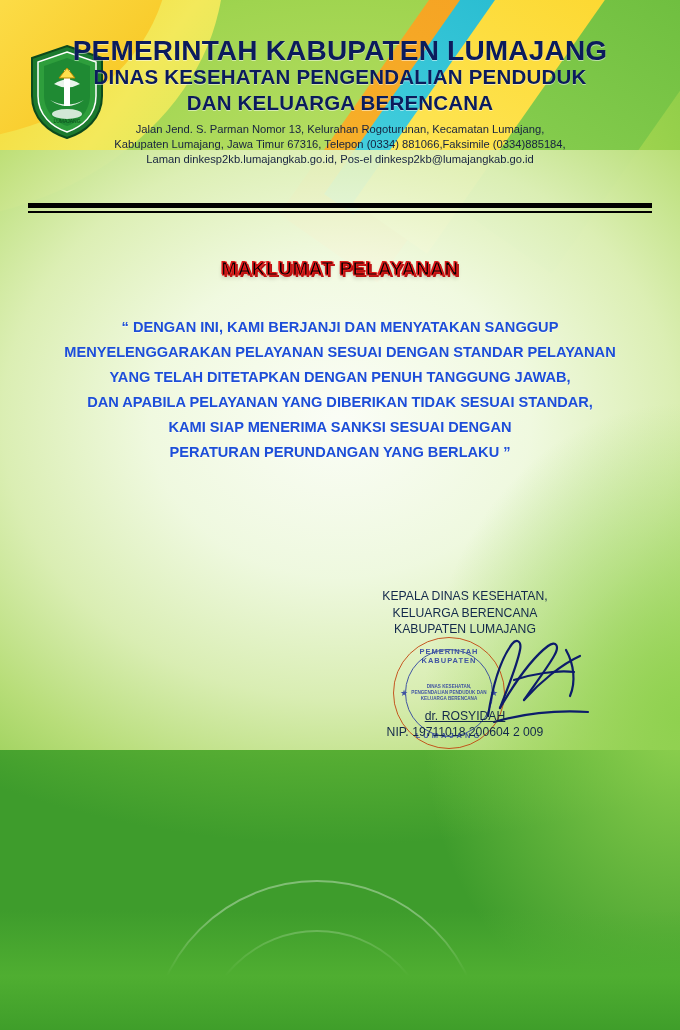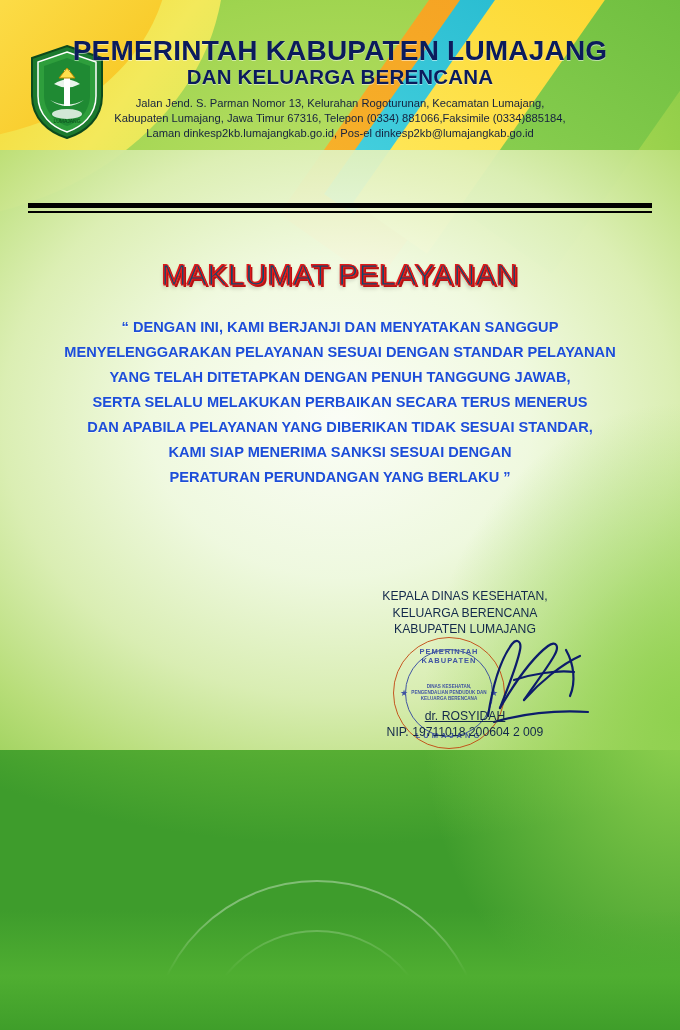--- a/index.html
+++ b/index.html
@@ -107,22 +107,22 @@
   }
   .hr-black2{
     position:absolute;left:28px;right:28px;top:211px;height:2px;background:#000;
   }
 
   .title-wrap{
     position:absolute;left:0;right:0;top:258px;text-align:center;
   }
   .title-wrap .title{
     display:inline-block;
-    font-size:30px;font-weight:normal;letter-spacing:.5px;
-    color:#0c4a6e;
+    font-size:19px;font-weight:bold;letter-spacing:.5px;
+    color:#000000;
     -webkit-text-stroke:1.2px #e11a1a;
     text-shadow:
       2px 2px 0 #b71212,
       -1px -1px 0 #e11a1a,
       0 3px 4px rgba(0,0,0,.25);
   }
 
   .pledge{
     position:absolute;left:40px;right:40px;top:315px;text-align:center;
     color:#1d4ed8;font-weight:bold;font-size:14.6px;line-height:25px;
@@ -206,40 +206,40 @@
         <path d="M39 24 L47 34 L31 34 Z" fill="#ffe14d" stroke="#b98a00" stroke-width="1"></path>
         <path d="M26 40 q13 -9 26 0 q-13 7 -26 0z" fill="#ffffff" opacity=".9"></path>
         <path d="M22 56 q17 12 34 0 q-17 9 -34 0z" fill="#ffffff" opacity=".85"></path>
         <ellipse cx="39" cy="70" rx="15" ry="5" fill="#ffffff" opacity=".8"></ellipse>
         <text x="39" y="79" font-size="5" text-anchor="middle" fill="#0c4a1c" font-family="Liberation Sans, sans-serif">LUMAJANG</text>
       </svg>
     </div>
 
     <div class="header">
       <h1>PEMERINTAH KABUPATEN LUMAJANG</h1>
+      <h1 class="l2">DINAS KESEHATAN PENGENDALIAN PENDUDUK</h1>
       <h1 class="l2">DAN KELUARGA BERENCANA</h1>
       <div class="addr">
         <div>Jalan Jend. S. Parman Nomor 13, Kelurahan Rogoturunan, Kecamatan Lumajang,</div>
         <div>Kabupaten Lumajang, Jawa Timur  67316, Telepon (0334) 881066,Faksimile (0334)885184,</div>
         <div>Laman dinkesp2kb.lumajangkab.go.id, Pos-el dinkesp2kb@lumajangkab.go.id</div>
       </div>
     </div>
 
     <div class="hr-black"></div>
     <div class="hr-black2"></div>
 
     <div class="title-wrap">
       <span class="title">MAKLUMAT PELAYANAN</span>
     </div>
 
     <div class="pledge">
       <span class="ln">“ DENGAN INI, KAMI BERJANJI DAN  MENYATAKAN SANGGUP</span>
       <span class="ln">MENYELENGGARAKAN PELAYANAN SESUAI DENGAN STANDAR PELAYANAN</span>
       <span class="ln">YANG TELAH DITETAPKAN DENGAN PENUH TANGGUNG JAWAB,</span>
-      <span class="ln">SERTA SELALU MELAKUKAN PERBAIKAN SECARA TERUS MENERUS</span>
       <span class="ln">DAN APABILA PELAYANAN YANG DIBERIKAN TIDAK SESUAI STANDAR,</span>
       <span class="ln">KAMI SIAP MENERIMA SANKSI SESUAI DENGAN</span>
       <span class="ln">PERATURAN PERUNDANGAN YANG BERLAKU ”</span>
     </div>
 
     <div class="signblock">
       <div>KEPALA DINAS KESEHATAN,</div>
       <div>KELUARGA BERENCANA</div>
       <div>KABUPATEN LUMAJANG</div>
     </div>

